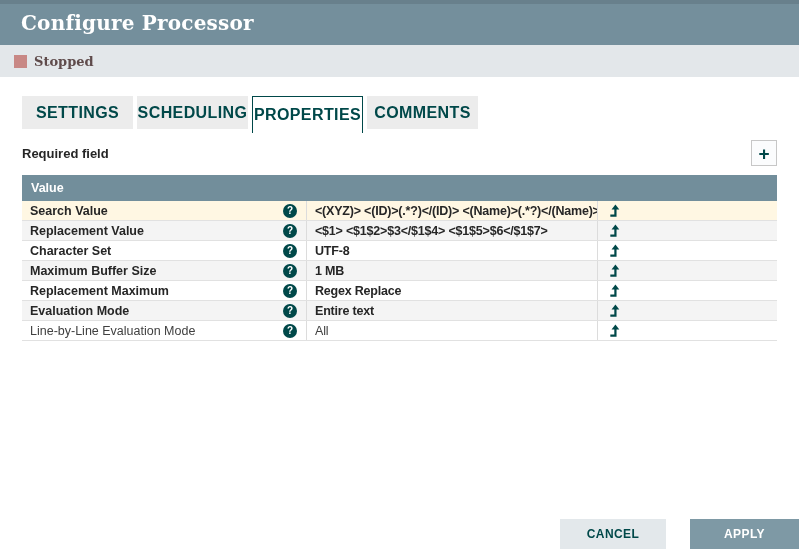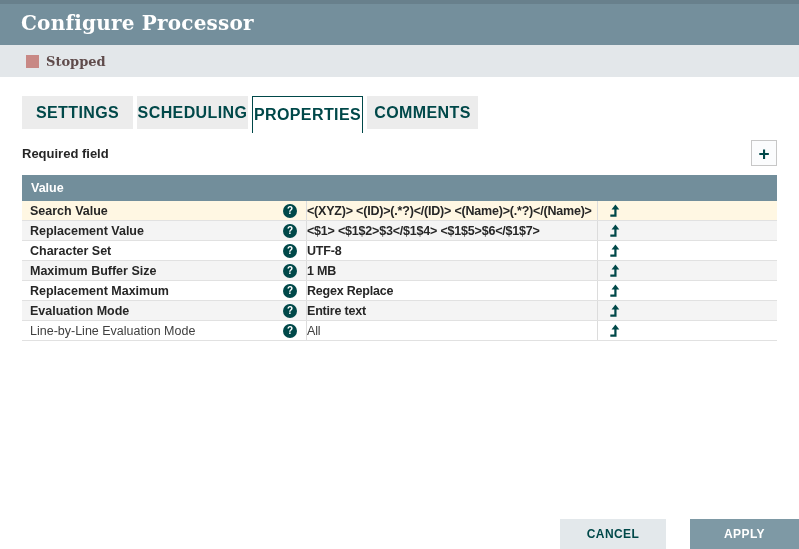--- a/index.html
+++ b/index.html
@@ -20,21 +20,21 @@
   .dialog-title {
     font-family:"DejaVu Serif", serif;
     font-weight:bold; font-size:20px; color:#ffffff;
     letter-spacing:0.2px;
     text-align:center;
   }
 
   
   .status-bar {
     height:32px; background:#e3e7ea;
-    display:flex; align-items:center; padding-left:26px;
+    display:flex; align-items:center; padding-left:14px;
   }
   .status-square { width:13px; height:13px; background:#c88885; }
   .status-label {
     margin-left:7px; font-family:"DejaVu Serif", serif;
     font-weight:bold; font-size:13px; color:#5f4b4b;
   }
 
   
   .tab-bar {
     position:absolute; top:96px; left:22px;
@@ -87,21 +87,21 @@
     width:284px; display:flex; align-items:center; justify-content:space-between;
     padding:0 9px 0 8px;
   }
   .help-icon {
     width:14px; height:14px; border-radius:50%;
     background:#004849; color:#ffffff;
     font-size:10px; font-weight:bold; line-height:14px; text-align:center;
     flex:0 0 auto; cursor:default;
   }
   .cell-val {
-    width:291px; border-left:1px solid #dcdcdc; padding-left:0;
+    width:291px; border-left:1px solid #dcdcdc; padding-left:8px;
     display:flex; align-items:center;
     white-space:nowrap; overflow:hidden; letter-spacing:-0.2px;
   }
   .cell-arrow {
     flex:1; border-left:1px solid #dcdcdc; padding-left:10px;
     display:flex; align-items:center;
   }
   .goto-arrow { display:block; cursor:pointer; }
 
   

